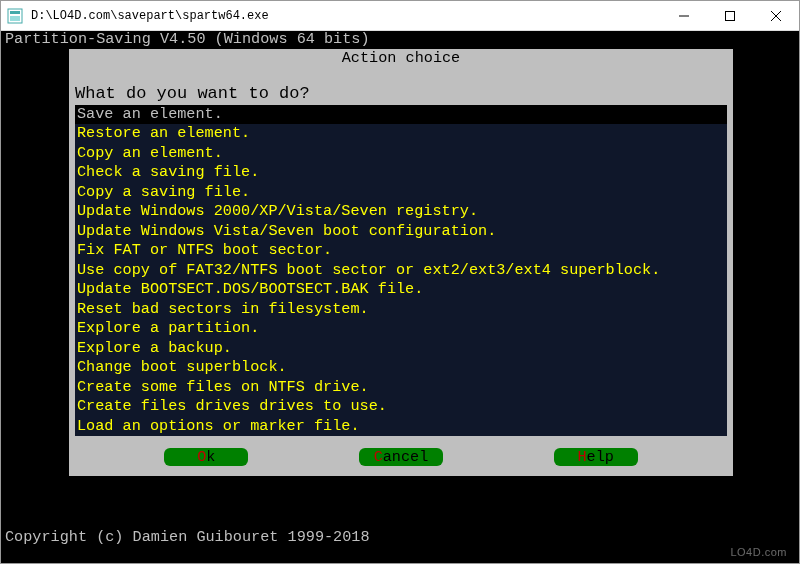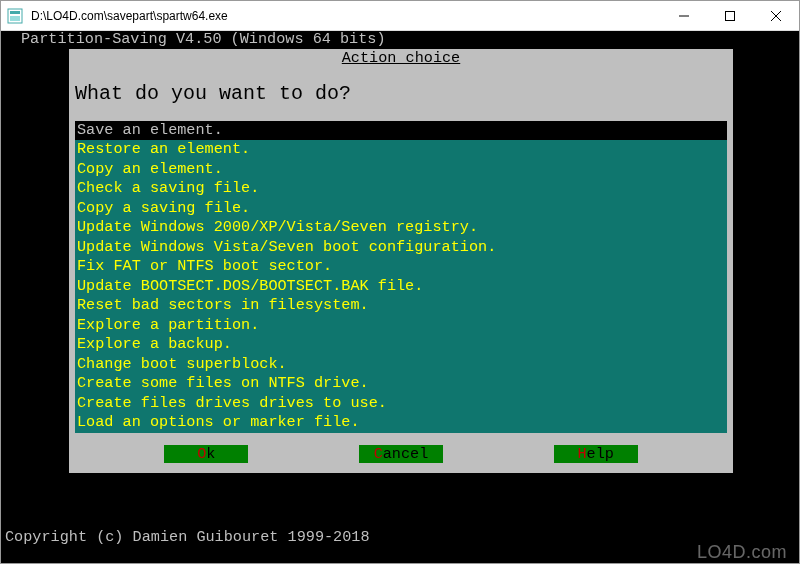--- a/index.html
+++ b/index.html
@@ -25,21 +25,21 @@
   }
   .titlebar .icon {
     width: 16px; height: 16px;
     margin: 0 6px;
     display: inline-flex;
     align-items: center;
     justify-content: center;
   }
   .titlebar .title {
     flex: 1;
-    font-family: Liberation Sans, sans-serif;
+    font-family: Liberation Mono, monospace;
     font-size: 12px;
     color: #000;
     padding-left: 2px;
   }
   .titlebar .ctrl {
     width: 46px;
     height: 30px;
     display: flex;
     align-items: center;
     justify-content: center;
@@ -57,50 +57,49 @@
     font-size: 15.2px;
     line-height: 17.5px;
     position: relative;
     overflow: hidden;
   }
 
   .hdrline {
     display: flex;
     justify-content: space-between;
     color: #bfbfbf;
-    padding: 0 20px;
+    padding: 0 4px;
     white-space: pre;
   }
 
   .dialog {
     position: absolute;
     left: 68px;
     top: 18px;
     width: 664px;
     background: #bfbfbf;
   }
   .dialog-title {
     background: #bfbfbf;
     color: #000;
     text-align: center;
     font-size: 15.2px;
     line-height: 18px;
-    text-decoration: underline;
   }
   .prompt-area {
     padding: 18px 6px 2px 6px;
     color: #000;
   }
   .prompt {
     color: #000;
-    font-size: 20px;
+    font-size: 17px;
   }
   .list {
-    margin: 16px 6px 6px 6px;
-    background: #0f766e;
+    margin: 0 6px 6px 6px;
+    background: #0f172a;
   }
   .list-item {
     font-size: 15.2px;
     line-height: 19.5px;
     color: #ffff00;
     padding: 0 2px;
     white-space: pre;
     cursor: pointer;
   }
   .list-item.selected {
@@ -113,39 +112,40 @@
     padding: 6px 40px 10px 40px;
   }
   .btn {
     background: #008000;
     font-size: 15.2px;
     line-height: 18px;
     padding: 0 10px;
     min-width: 84px;
     text-align: center;
     cursor: pointer;
+    border-radius: 6px;
   }
   .btn .hotkey { color: #c00000; }
   .btn .rest { color: #000; }
 
   .footer {
     position: absolute;
     left: 0;
     bottom: 17px;
     color: #bfbfbf;
     font-size: 15.2px;
     padding-left: 4px;
   }
   .watermark {
     position: absolute;
     right: 12px;
     bottom: 2px;
     color: rgba(255,255,255,0.4);
     font-family: Arial, sans-serif;
-    font-size: 18px;
+    font-size: 11px;
     letter-spacing: 0.5px;
   }
 </style>
 </head>
 <body>
 
 <div class="window">
 
   <div class="titlebar">
     <span class="icon">
@@ -186,20 +186,21 @@
       </div>
       <div class="list" id="action-list">
           <div class="list-item selected">Save an element.</div>
           <div class="list-item">Restore an element.</div>
           <div class="list-item">Copy an element.</div>
           <div class="list-item">Check a saving file.</div>
           <div class="list-item">Copy a saving file.</div>
           <div class="list-item">Update Windows 2000/XP/Vista/Seven registry.</div>
           <div class="list-item">Update Windows Vista/Seven boot configuration.</div>
           <div class="list-item">Fix FAT or NTFS boot sector.</div>
+          <div class="list-item">Use copy of FAT32/NTFS boot sector or ext2/ext3/ext4 superblock.</div>
           <div class="list-item">Update BOOTSECT.DOS/BOOTSECT.BAK file.</div>
           <div class="list-item">Reset bad sectors in filesystem.</div>
           <div class="list-item">Explore a partition.</div>
           <div class="list-item">Explore a backup.</div>
           <div class="list-item">Change boot superblock.</div>
           <div class="list-item">Create some files on NTFS drive.</div>
           <div class="list-item">Create files drives drives to use.</div>
           <div class="list-item">Load an options or marker file.</div>
         </div>
       <div class="button-row">

